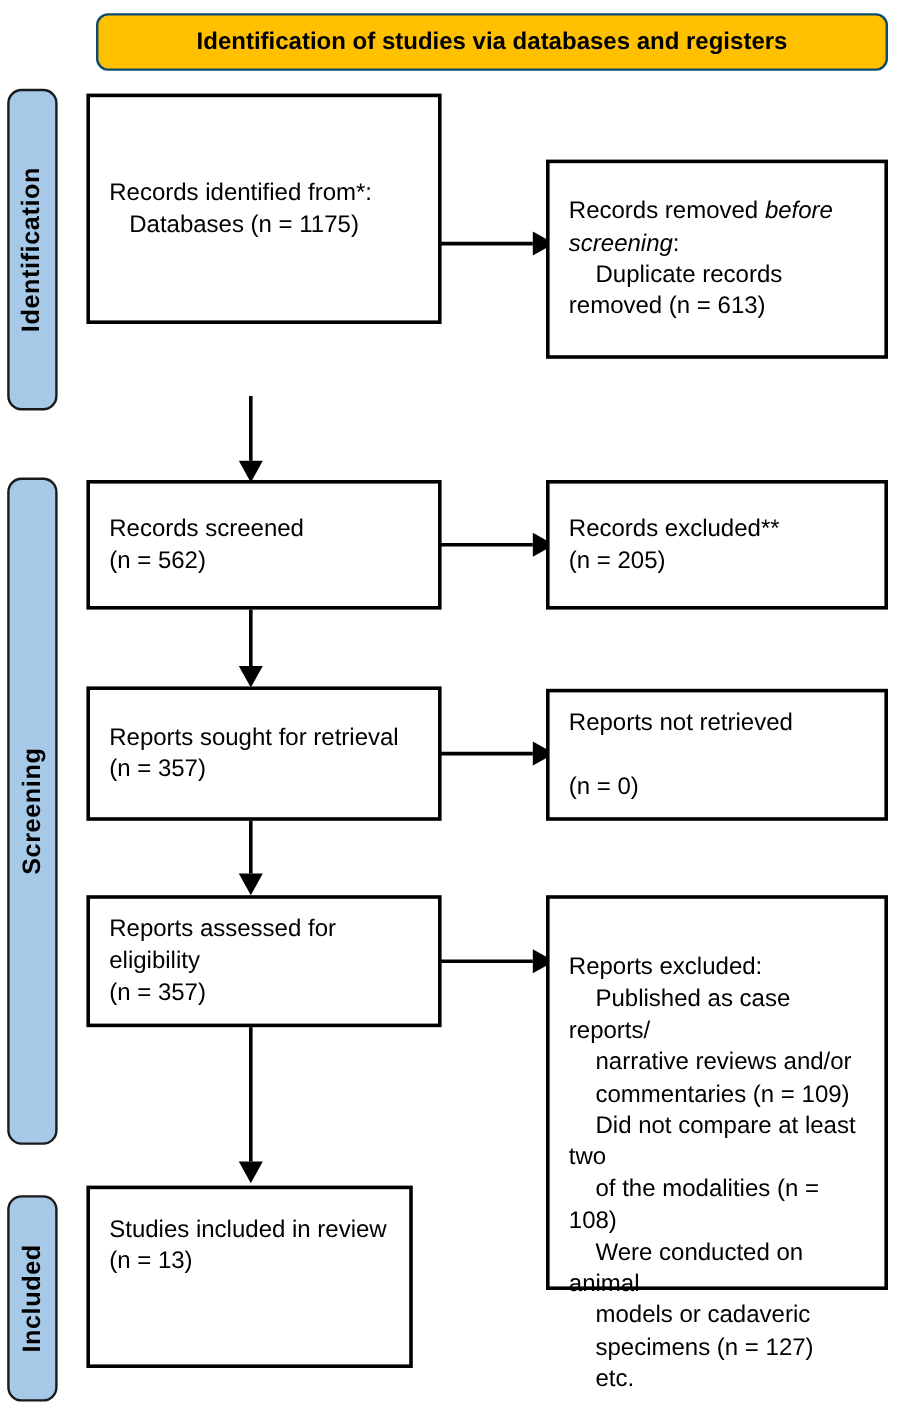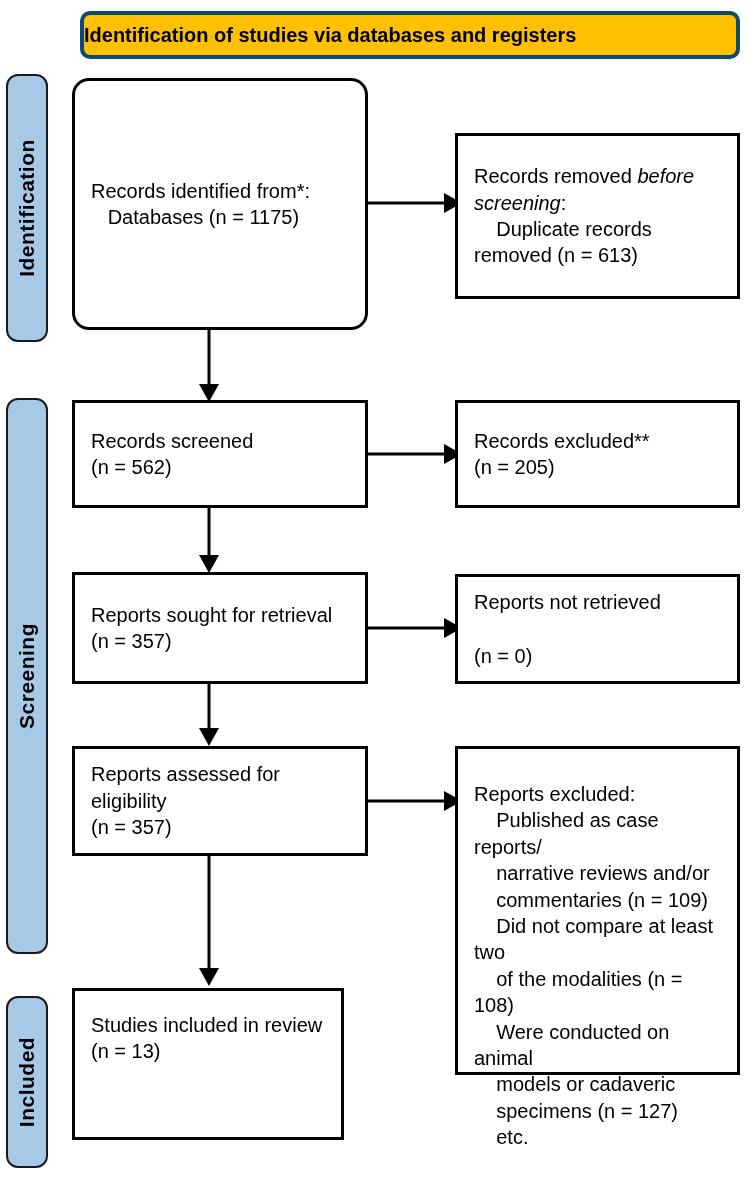--- a/index.html
+++ b/index.html
@@ -15,24 +15,25 @@
     width: 750px;
     height: 1179px;
     background: #ffffff;
     overflow: hidden;
   }
 
   
   .phase-banner {
     position: absolute;
     background: #FFC000;
-    border: 4px solid #0c4a6e;
+    border: 2px solid #0c4a6e;
     border-radius: 10px;
     display: flex;
     align-items: center;
+    justify-content: center;
     text-align: center;
     font-weight: bold;
     color: #000000;
     box-sizing: border-box;
   }
 
   
   .stage-tab {
     position: absolute;
     background: #A6C9E8;
@@ -99,21 +100,21 @@
   </div>
 
   <div class="stage-tab" style="left:6px; top:398px; width:42px; height:556px;">
     <span class="stage-tab-label">Screening</span>
   </div>
 
   <div class="stage-tab" style="left:6px; top:996px; width:42px; height:172px;">
     <span class="stage-tab-label">Included</span>
   </div>
 
-  <div class="flow-box v-center" style="left:72px; top:78px; width:296px; height:252px;border-radius:17px;">
+  <div class="flow-box v-center" style="left:72px; top:78px; width:296px; height:192px;">
     <span class="box-text">Records identified from*:</span>
     <span class="box-text">   Databases (n = 1175)</span>
   </div>
 
   <div class="connector" style="left:366px; top:190px;">
     <svg width="96" height="26" viewBox="0 0 96 26">
       <line x1="0" y1="13" x2="78" y2="13" stroke="#000" stroke-width="3"></line>
       <polygon points="78,3 96,13 78,23" fill="#000"></polygon>
     </svg>
   </div>
@@ -184,21 +185,21 @@
     <span class="box-text">(n = 357)</span>
   </div>
 
   <div class="connector" style="left:366px; top:788px;">
     <svg width="96" height="26" viewBox="0 0 96 26">
       <line x1="0" y1="13" x2="78" y2="13" stroke="#000" stroke-width="3"></line>
       <polygon points="78,3 96,13 78,23" fill="#000"></polygon>
     </svg>
   </div>
 
-  <div class="flow-box" style="left:455px; top:746px; width:285px; height:329px; padding-top:32px;">
+  <div class="flow-box" style="left:455px; top:746px; width:285px; height:329px; padding-top:44px;">
     <span class="box-text">Reports excluded:
     Published as case reports/
     narrative reviews and/or
     commentaries (n = 109)
     Did not compare at least two
     of the modalities (n = 108)
     Were conducted on animal
     models or cadaveric
     specimens (n = 127)
     etc.</span>

